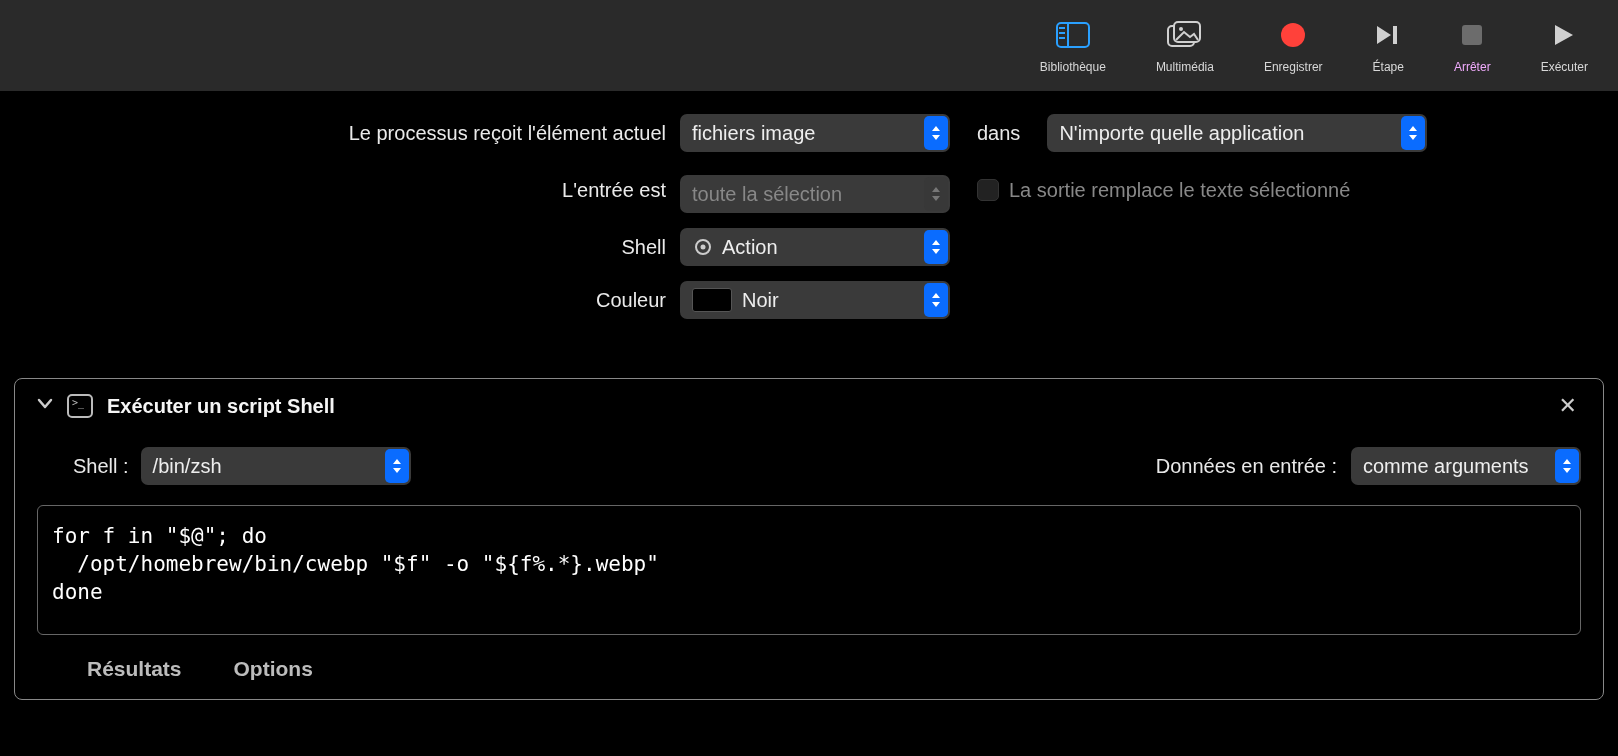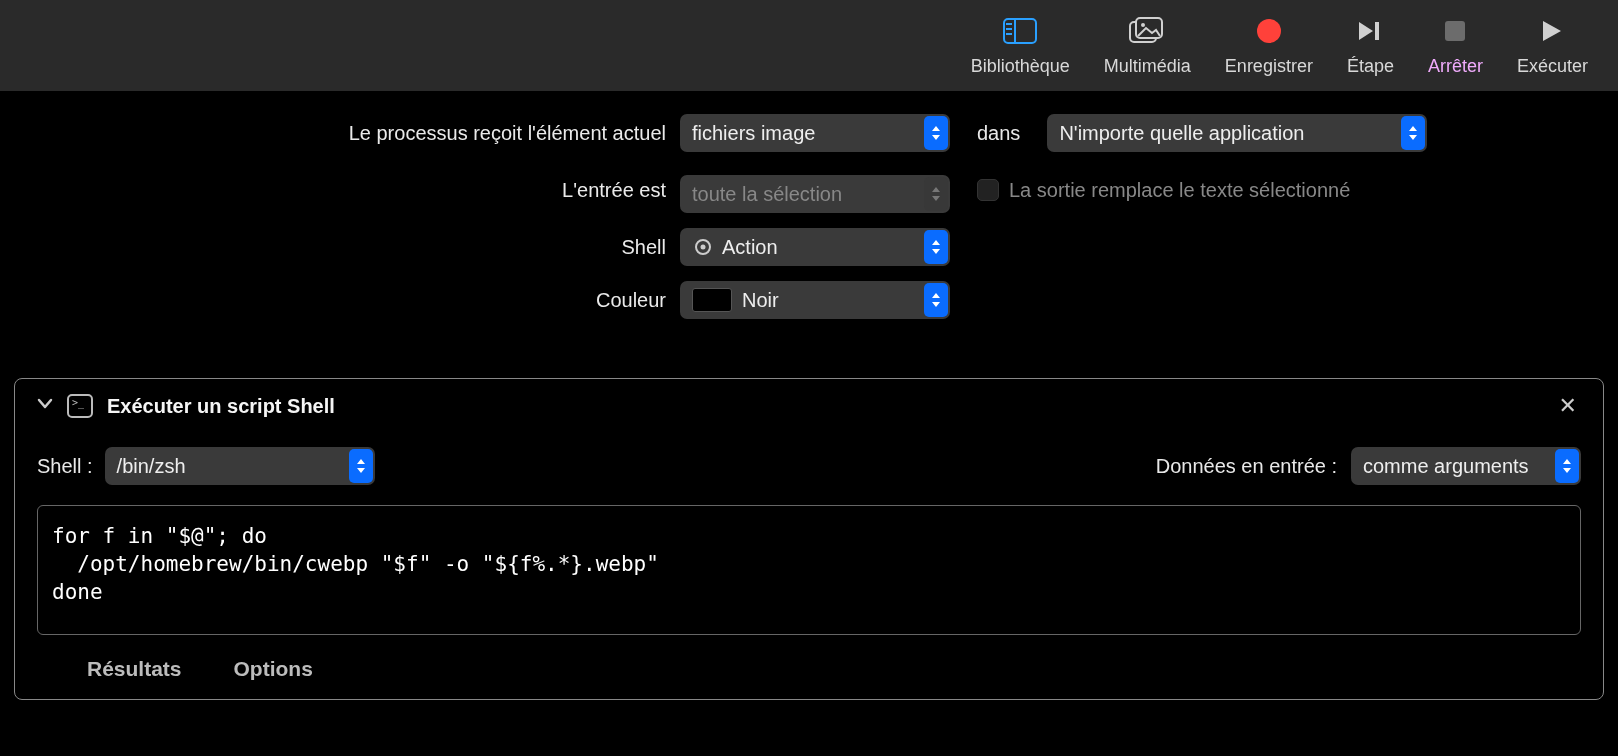--- a/index.html
+++ b/index.html
@@ -28,21 +28,22 @@
     gap: 34px;
     border-bottom: 1px solid #000;
   }
   .toolbar-item {
     display: flex;
     flex-direction: column;
     align-items: center;
     gap: 8px;
     cursor: pointer;
     color: #d8d8d8;
-    font-size: 18px;
+    font-size: 12px;
+    margin-left: 16px;
   }
   .toolbar-item.disabled { color: #f0abfc; }
   .toolbar-icon {
     height: 34px;
     display: flex;
     align-items: center;
     justify-content: center;
   }
 
   
@@ -167,20 +168,21 @@
     color:#ccc;
     font-size:22px;
     cursor:pointer;
     padding:0 4px;
   }
 
   .action-controls {
     display:flex;
     align-items:center;
     margin-top: 28px;
+    margin-left: 36px;
   }
   .shell-label { font-size:20px; margin-right:12px; }
   .input-label { font-size:20px; margin-left:auto; margin-right:14px; }
 
   .code-box {
     margin-top: 20px;
     border: 1px solid #666;
     border-radius: 6px;
     background: #000;
     padding: 16px 14px;

